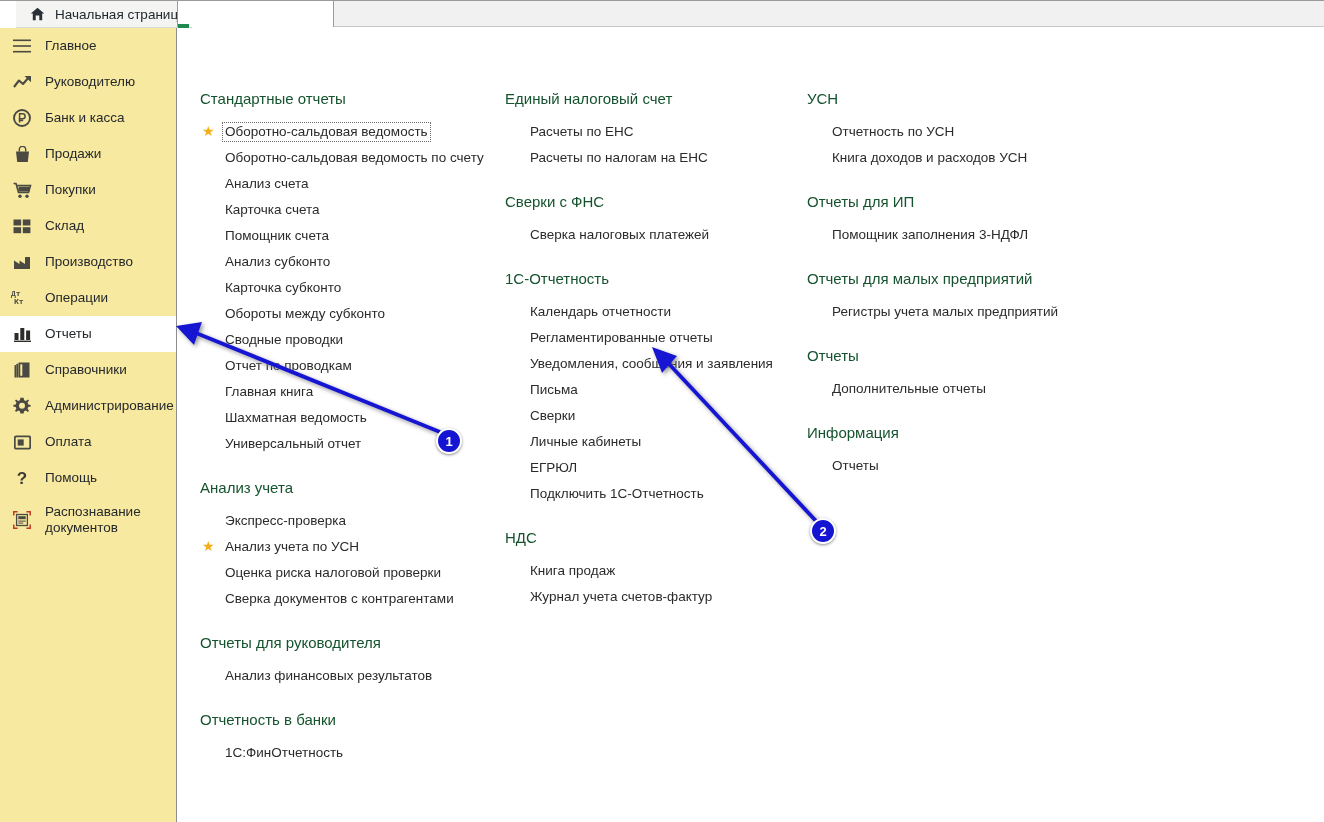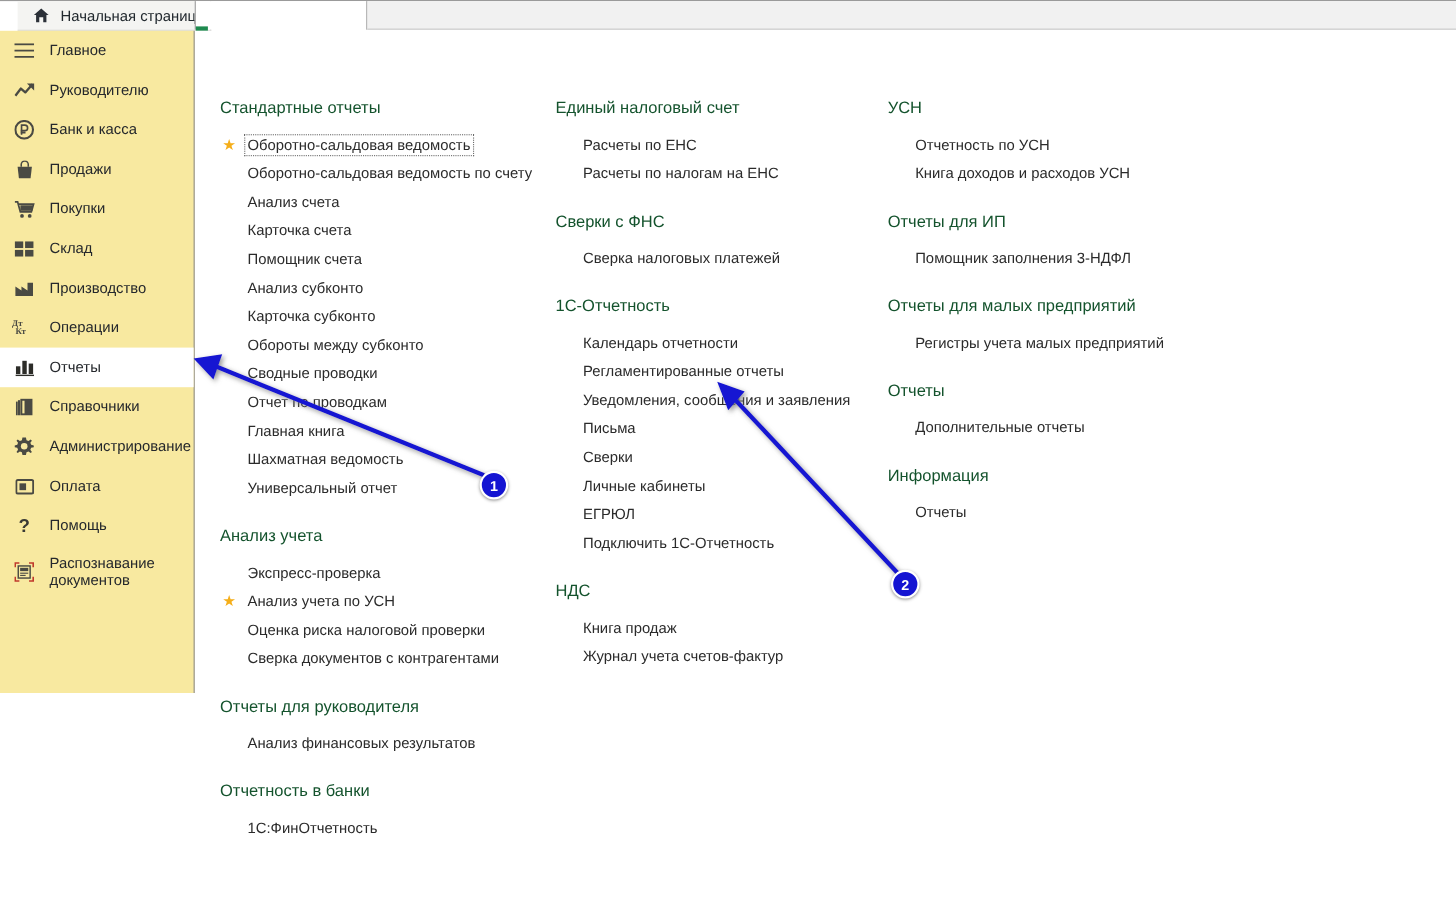--- a/index.html
+++ b/index.html
@@ -82,21 +82,21 @@
     left: 178px; top: 24px;
     width: 11px; height: 4px;
     background: #1e8a4f;
   }
 
   
   #sidebar {
     position: absolute;
     left: 0; top: 28px;
     width: 177px;
-    height: 602px;
+    height: 794px;
     background: #f8e9a0;
     border-right: 1px solid #8d8d8d;
     box-sizing: border-box;
   }
   .nav-item {
     position: relative;
     height: 36px;
     display: flex;
     align-items: center;
     padding-left: 11px;
@@ -131,21 +131,21 @@
     max-width: 128px;
   }
   .nav-icon svg { display: block; }
   .op-icon {
     font-size: 8px;
     font-weight: bold;
     line-height: 8px;
     color: #4a4a43;
     text-align: left;
     width: 22px;
-    font-family: Liberation Serif, serif;
+    font-family: Liberation Mono, monospace;
   }
   .op-icon span { display:block; }
   .op-icon .kt { padding-left: 3px; }
   .q-icon {
     font-size: 17px;
     font-weight: bold;
     color: #3a3a35;
     line-height: 17px;
   }
 

